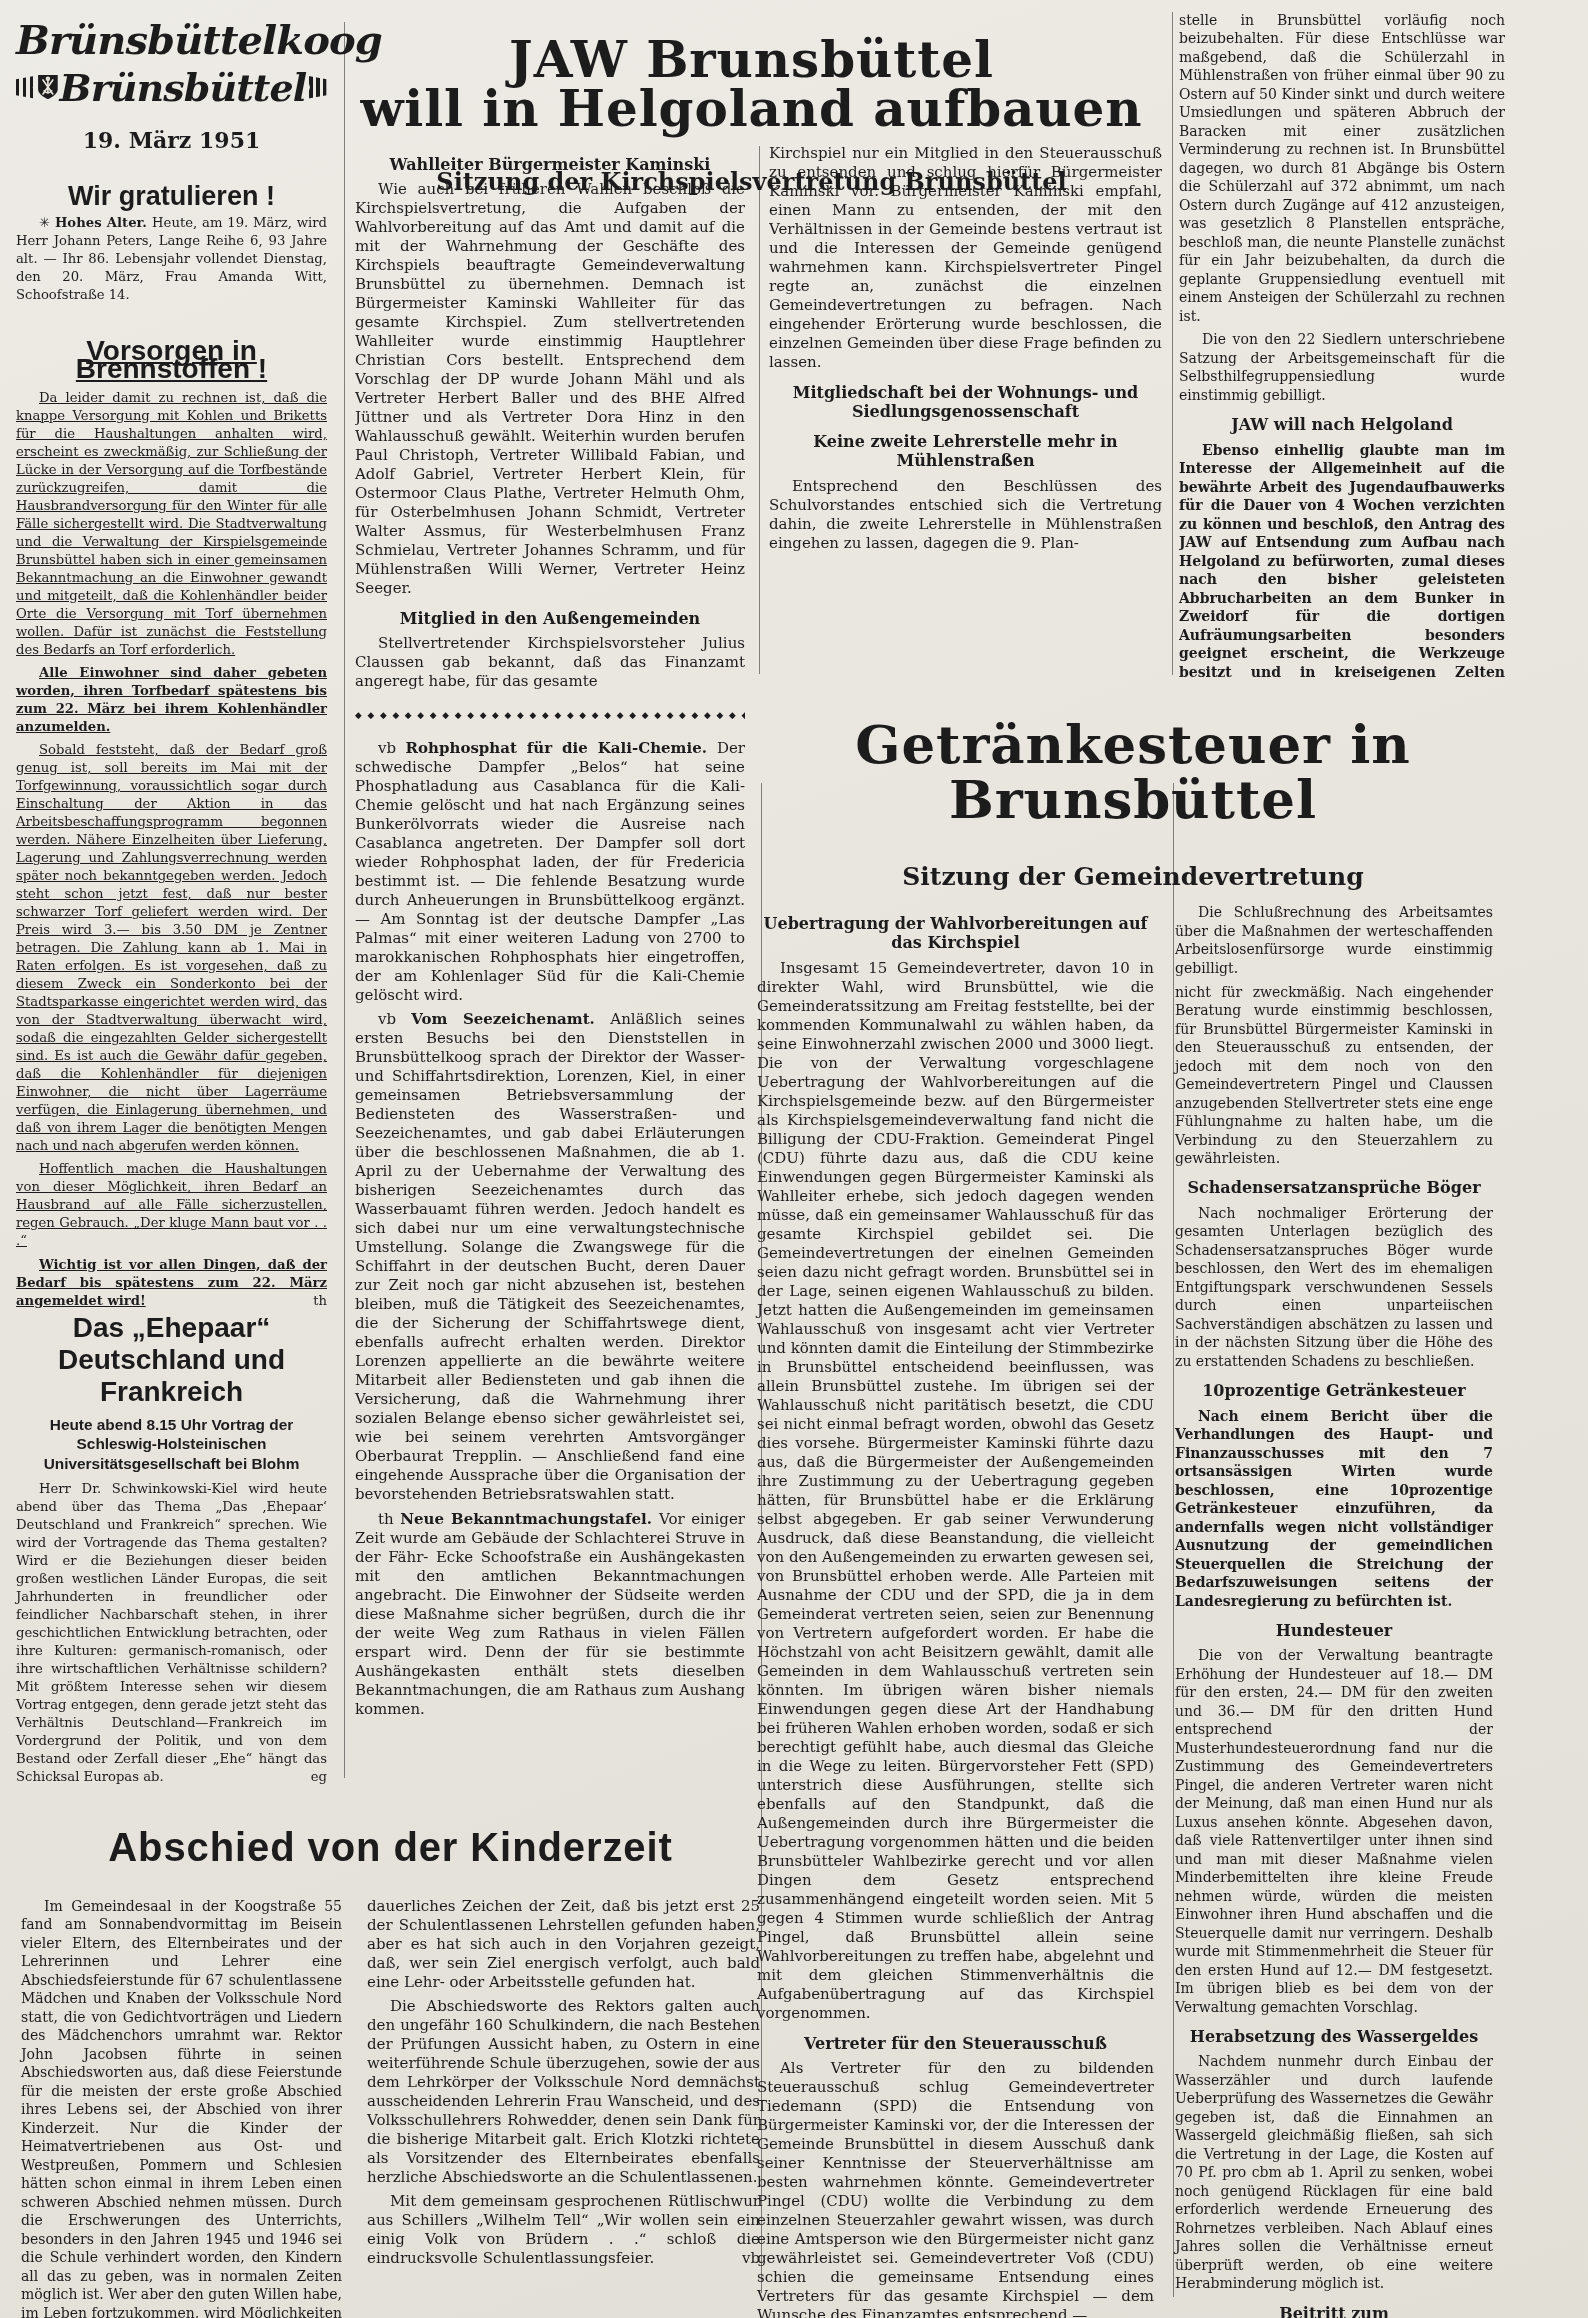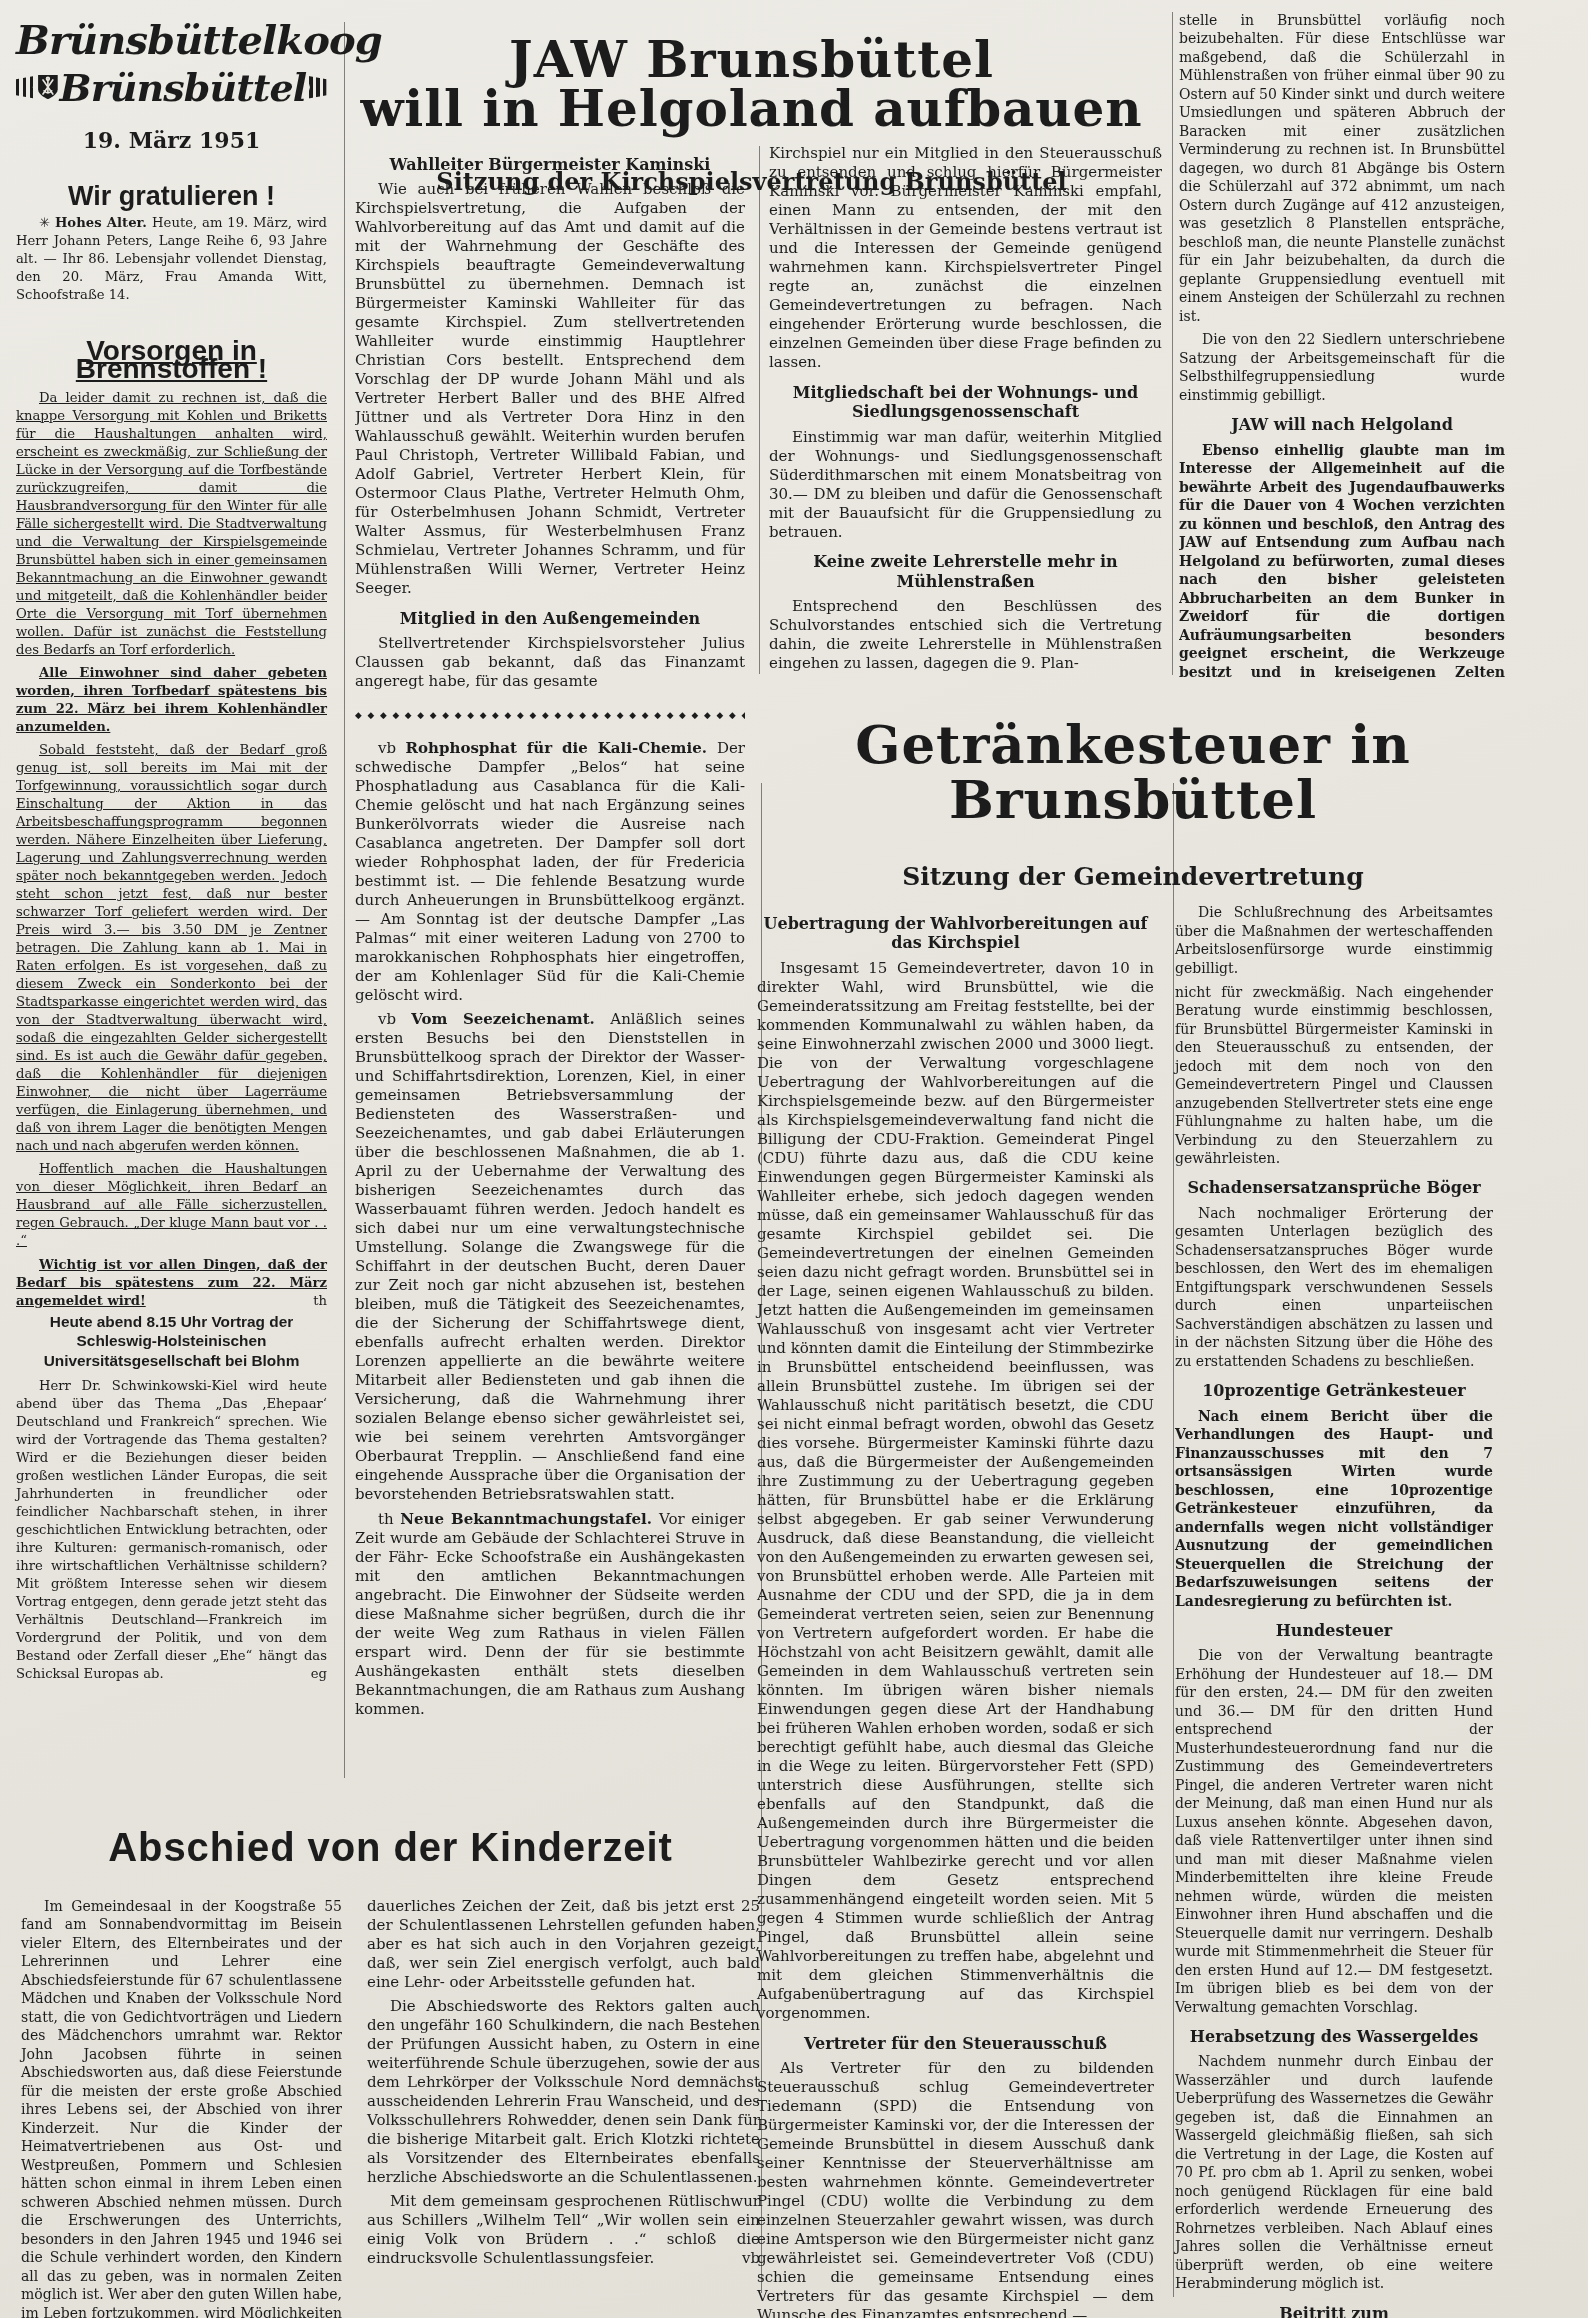--- a/index.html
+++ b/index.html
@@ -99,20 +99,22 @@
     <div>
         <p class="para">Da leider damit zu rechnen ist, daß die knappe Versorgung mit Kohlen und Briketts für die Haushaltungen anhalten wird, erscheint es zweckmäßig, zur Schließung der Lücke in der Versorgung auf die Torfbestände zurückzugreifen, damit die Hausbrandversorgung für den Winter für alle Fälle sichergestellt wird. Die Stadtverwaltung und die Verwaltung der Kirspielsgemeinde Brunsbüttel haben sich in einer gemeinsamen Bekanntmachung an die Einwohner gewandt und mitgeteilt, daß die Kohlenhändler beider Orte die Versorgung mit Torf übernehmen wollen. Dafür ist zunächst die Feststellung des Bedarfs an Torf erforderlich.</p>
         <p class="para bold">Alle Einwohner sind daher gebeten worden, ihren Torfbedarf spätestens bis zum 22. März bei ihrem Kohlenhändler anzumelden.</p>
         <p class="para">Sobald feststeht, daß der Bedarf groß genug ist, soll bereits im Mai mit der Torfgewinnung, voraussichtlich sogar durch Einschaltung der Aktion in das Arbeitsbeschaffungsprogramm begonnen werden. Nähere Einzelheiten über Lieferung, Lagerung und Zahlungsverrechnung werden später noch bekanntgegeben werden. Jedoch steht schon jetzt fest, daß nur bester schwarzer Torf geliefert werden wird. Der Preis wird 3.— bis 3.50 DM je Zentner betragen. Die Zahlung kann ab 1. Mai in Raten erfolgen. Es ist vorgesehen, daß zu diesem Zweck ein Sonderkonto bei der Stadtsparkasse eingerichtet werden wird, das von der Stadtverwaltung überwacht wird, sodaß die eingezahlten Gelder sichergestellt sind. Es ist auch die Gewähr dafür gegeben, daß die Kohlenhändler für diejenigen Einwohner, die nicht über Lagerräume verfügen, die Einlagerung übernehmen, und daß von ihrem Lager die benötigten Mengen nach und nach abgerufen werden können.</p>
         <p class="para">Hoffentlich machen die Haushaltungen von dieser Möglichkeit, ihren Bedarf an Hausbrand auf alle Fälle sicherzustellen, regen Gebrauch. „Der kluge Mann baut vor . . .“</p>
         <p class="para bold">Wichtig ist vor allen Dingen, daß der Bedarf bis spätestens zum 22. März angemeldet wird!<span class="sig">th</span></p>
       </div>
   </section>
 
   <section class="abs fs-s" style="left:16px;top:1312px;width:311px;">
+    <h2 class="h-sans h-ehe"><span>Das „Ehepaar“</span><br>
+    <span>Deutschland und Frankreich</span></h2>
     <div class="sub-ehe">Heute abend 8.15 Uhr Vortrag der Schleswig-Holsteinischen Universitätsgesellschaft bei Blohm</div>
     <div>
         <p class="para">Herr Dr. Schwinkowski-Kiel wird heute abend über das Thema „Das ‚Ehepaar‘ Deutschland und Frankreich“ sprechen. Wie wird der Vortragende das Thema gestalten? Wird er die Beziehungen dieser beiden großen westlichen Länder Europas, die seit Jahrhunderten in freundlicher oder feindlicher Nachbarschaft stehen, in ihrer geschichtlichen Entwicklung betrachten, oder ihre Kulturen: germanisch-romanisch, oder ihre wirtschaftlichen Verhältnisse schildern? Mit größtem Interesse sehen wir diesem Vortrag entgegen, denn gerade jetzt steht das Verhältnis Deutschland—Frankreich im Vordergrund der Politik, und von dem Bestand oder Zerfall dieser „Ehe“ hängt das Schicksal Europas ab.<span class="sig">eg</span></p>
       </div>
   </section>
 
   <header class="abs jaw-head">
     <h1 class="hl1"><span>JAW Brunsbüttel</span><br>
     <span>will in Helgoland aufbauen</span></h1>
     <div class="hl-sub">Sitzung der Kirchspielsvertretung Brunsbüttel</div>
@@ -120,21 +122,20 @@
 
   <section class="abs jaw-a fs-l">
       <div class="colhead">Wahlleiter Bürgermeister Kaminski</div>
       <p class="para">Wie auch bei früheren Wahlen beschloß die Kirchspielsvertretung, die Aufgaben der Wahlvorbereitung auf das Amt und damit auf die mit der Wahrnehmung der Geschäfte des Kirchspiels beauftragte Gemeindeverwaltung Brunsbüttel zu übernehmen. Demnach ist Bürgermeister Kaminski Wahlleiter für das gesamte Kirchspiel. Zum stellvertretenden Wahlleiter wurde einstimmig Hauptlehrer Christian Cors bestellt. Entsprechend dem Vorschlag der DP wurde Johann Mähl und als Vertreter Herbert Baller und des BHE Alfred Jüttner und als Vertreter Dora Hinz in den Wahlausschuß gewählt. Weiterhin wurden berufen Paul Christoph, Vertreter Willibald Fabian, und Adolf Gabriel, Vertreter Herbert Klein, für Ostermoor Claus Plathe, Vertreter Helmuth Ohm, für Osterbelmhusen Johann Schmidt, Vertreter Walter Assmus, für Westerbelmhusen Franz Schmielau, Vertreter Johannes Schramm, und für Mühlenstraßen Willi Werner, Vertreter Heinz Seeger.</p>
       <div class="colhead">Mitglied in den Außengemeinden</div>
       <p class="para">Stellvertretender Kirchspielsvorsteher Julius Claussen gab bekannt, daß das Finanzamt angeregt habe, für das gesamte</p>
     </section>
   <section class="abs jaw-b fs-l">
       <p class="para noindent">Kirchspiel nur ein Mitglied in den Steuerausschuß zu entsenden und schlug hierfür Bürgermeister Kaminski vor. Bürgermeister Kaminski empfahl, einen Mann zu entsenden, der mit den Verhältnissen in der Gemeinde bestens vertraut ist und die Interessen der Gemeinde genügend wahrnehmen kann. Kirchspielsvertreter Pingel regte an, zunächst die einzelnen Gemeindevertretungen zu befragen. Nach eingehender Erörterung wurde beschlossen, die einzelnen Gemeinden über diese Frage befinden zu lassen.</p>
       <div class="colhead">Mitgliedschaft bei der Wohnungs- und Siedlungsgenossenschaft</div>
-      <p class="para">Einstimmig war man dafür, weiterhin Mitglied der Wohnungs- und Siedlungsgenossenschaft Süderdithmarschen mit einem Monatsbeitrag von 30.— DM zu bleiben und dafür die Genossenschaft mit der Bauaufsicht für die Gruppensiedlung zu betrauen.</p>
       <div class="colhead">Keine zweite Lehrerstelle mehr in Mühlenstraßen</div>
       <p class="para">Entsprechend den Beschlüssen des Schulvorstandes entschied sich die Vertretung dahin, die zweite Lehrerstelle in Mühlenstraßen eingehen zu lassen, dagegen die 9. Plan-</p>
     </section>
   <section class="abs jaw-c fs-m">
     <div>
         <p class="para noindent">stelle in Brunsbüttel vorläufig noch beizubehalten. Für diese Entschlüsse war maßgebend, daß die Schülerzahl in Mühlenstraßen von früher einmal über 90 zu Ostern auf 50 Kinder sinkt und durch weitere Umsiedlungen und späteren Abbruch der Baracken mit einer zusätzlichen Verminderung zu rechnen ist. In Brunsbüttel dagegen, wo durch 81 Abgänge bis Ostern die Schülerzahl auf 372 abnimmt, um nach Ostern durch Zugänge auf 412 anzusteigen, was gesetzlich 8 Planstellen entspräche, beschloß man, die neunte Planstelle zunächst für ein Jahr beizubehalten, da durch die geplante Gruppensiedlung eventuell mit einem Ansteigen der Schülerzahl zu rechnen ist.</p>
         <p class="para">Die von den 22 Siedlern unterschriebene Satzung der Arbeitsgemeinschaft für die Selbsthilfegruppensiedlung wurde einstimmig gebilligt.</p>
         <div class="colhead">JAW will nach Helgoland</div>
         <p class="para bold">Ebenso einhellig glaubte man im Interesse der Allgemeinheit auf die bewährte Arbeit des Jugendaufbauwerks für die Dauer von 4 Wochen verzichten zu können und beschloß, den Antrag des JAW auf Entsendung zum Aufbau nach Helgoland zu befürworten, zumal dieses nach den bisher geleisteten Abbrucharbeiten an dem Bunker in Zweidorf für die dortigen Aufräumungsarbeiten besonders geeignet erscheint, die Werkzeuge besitzt und in kreiseigenen Zelten untergebracht werden kann.</p>
       </div>

